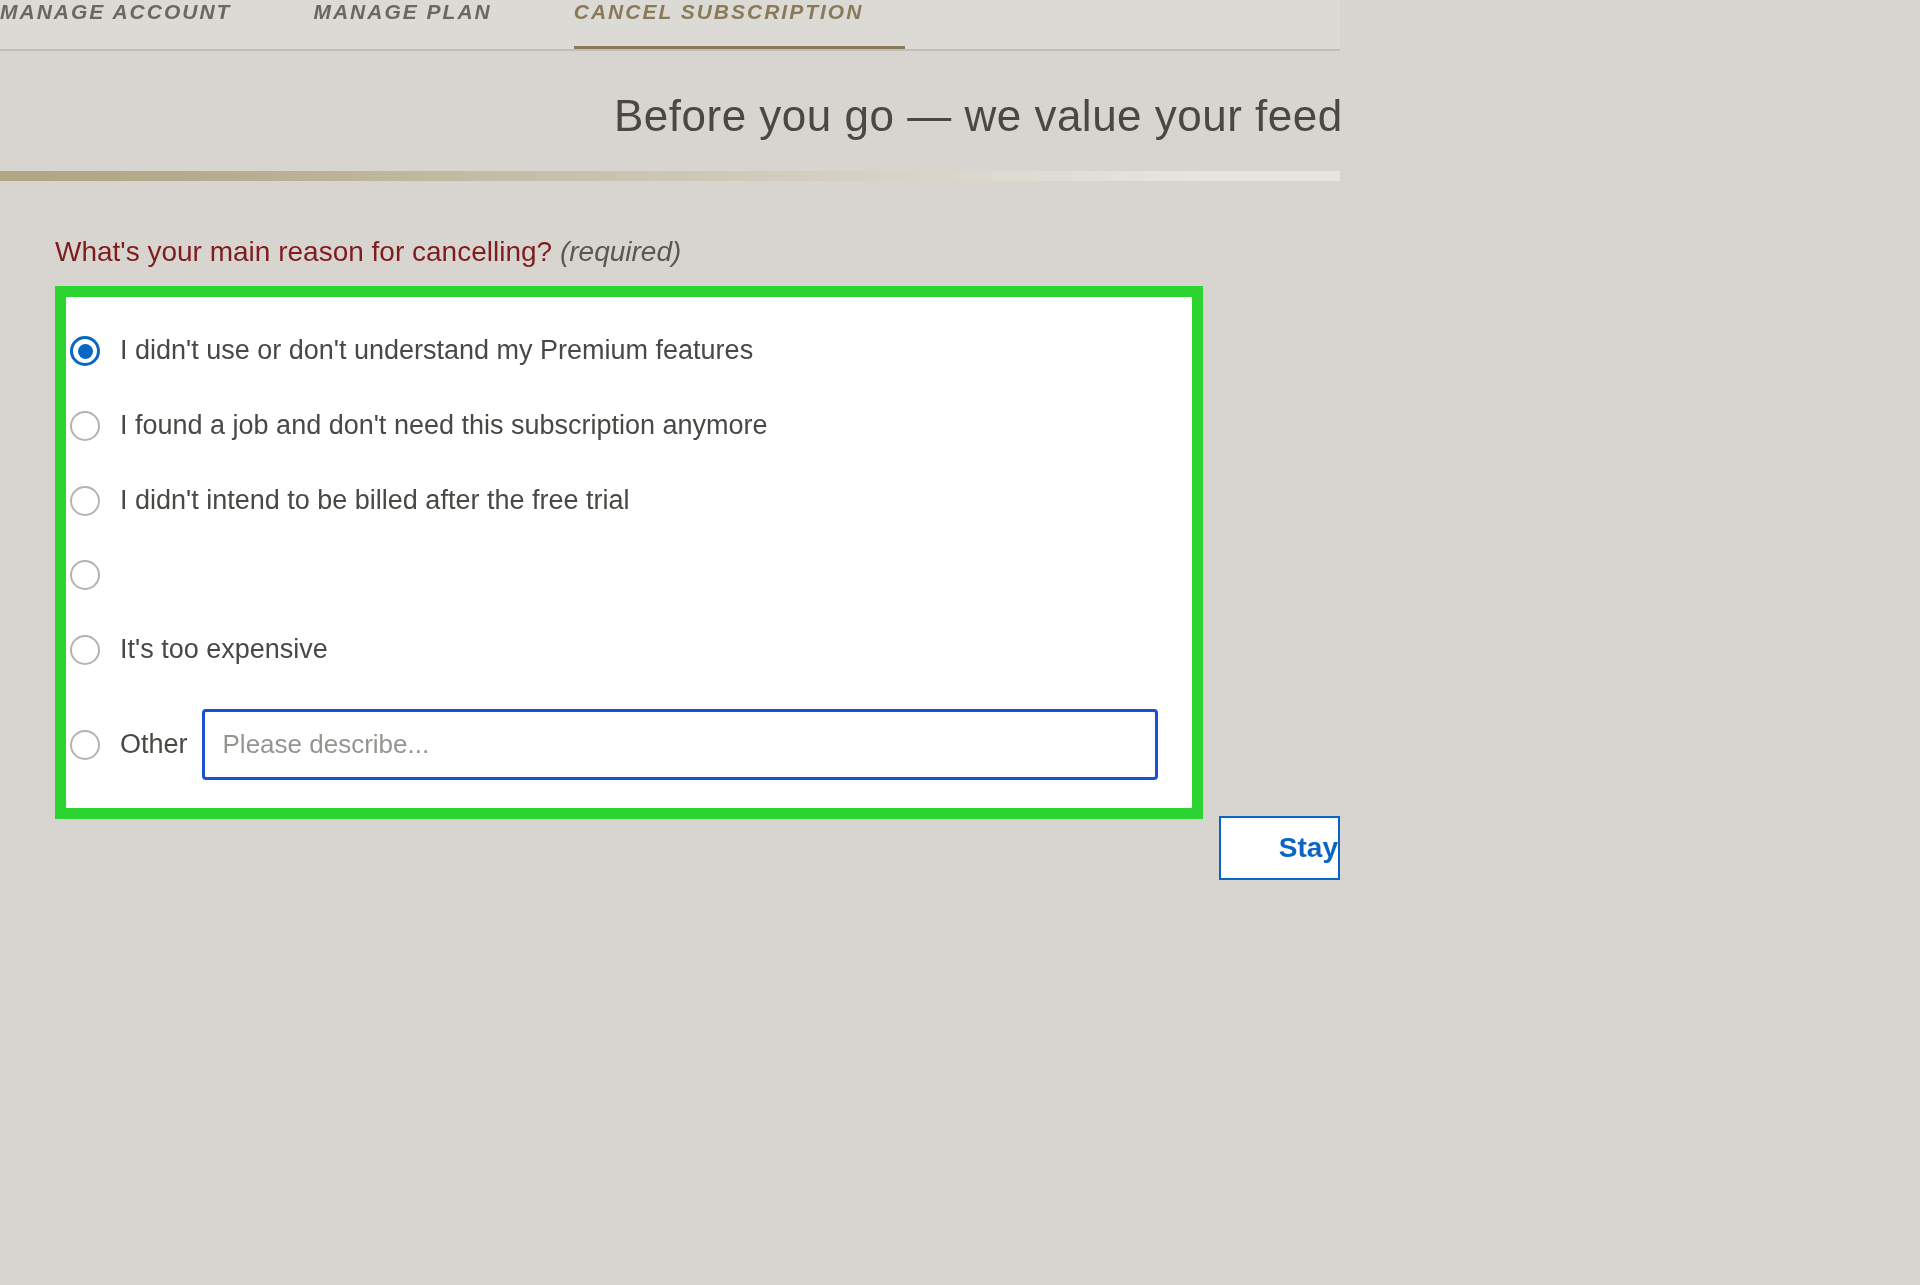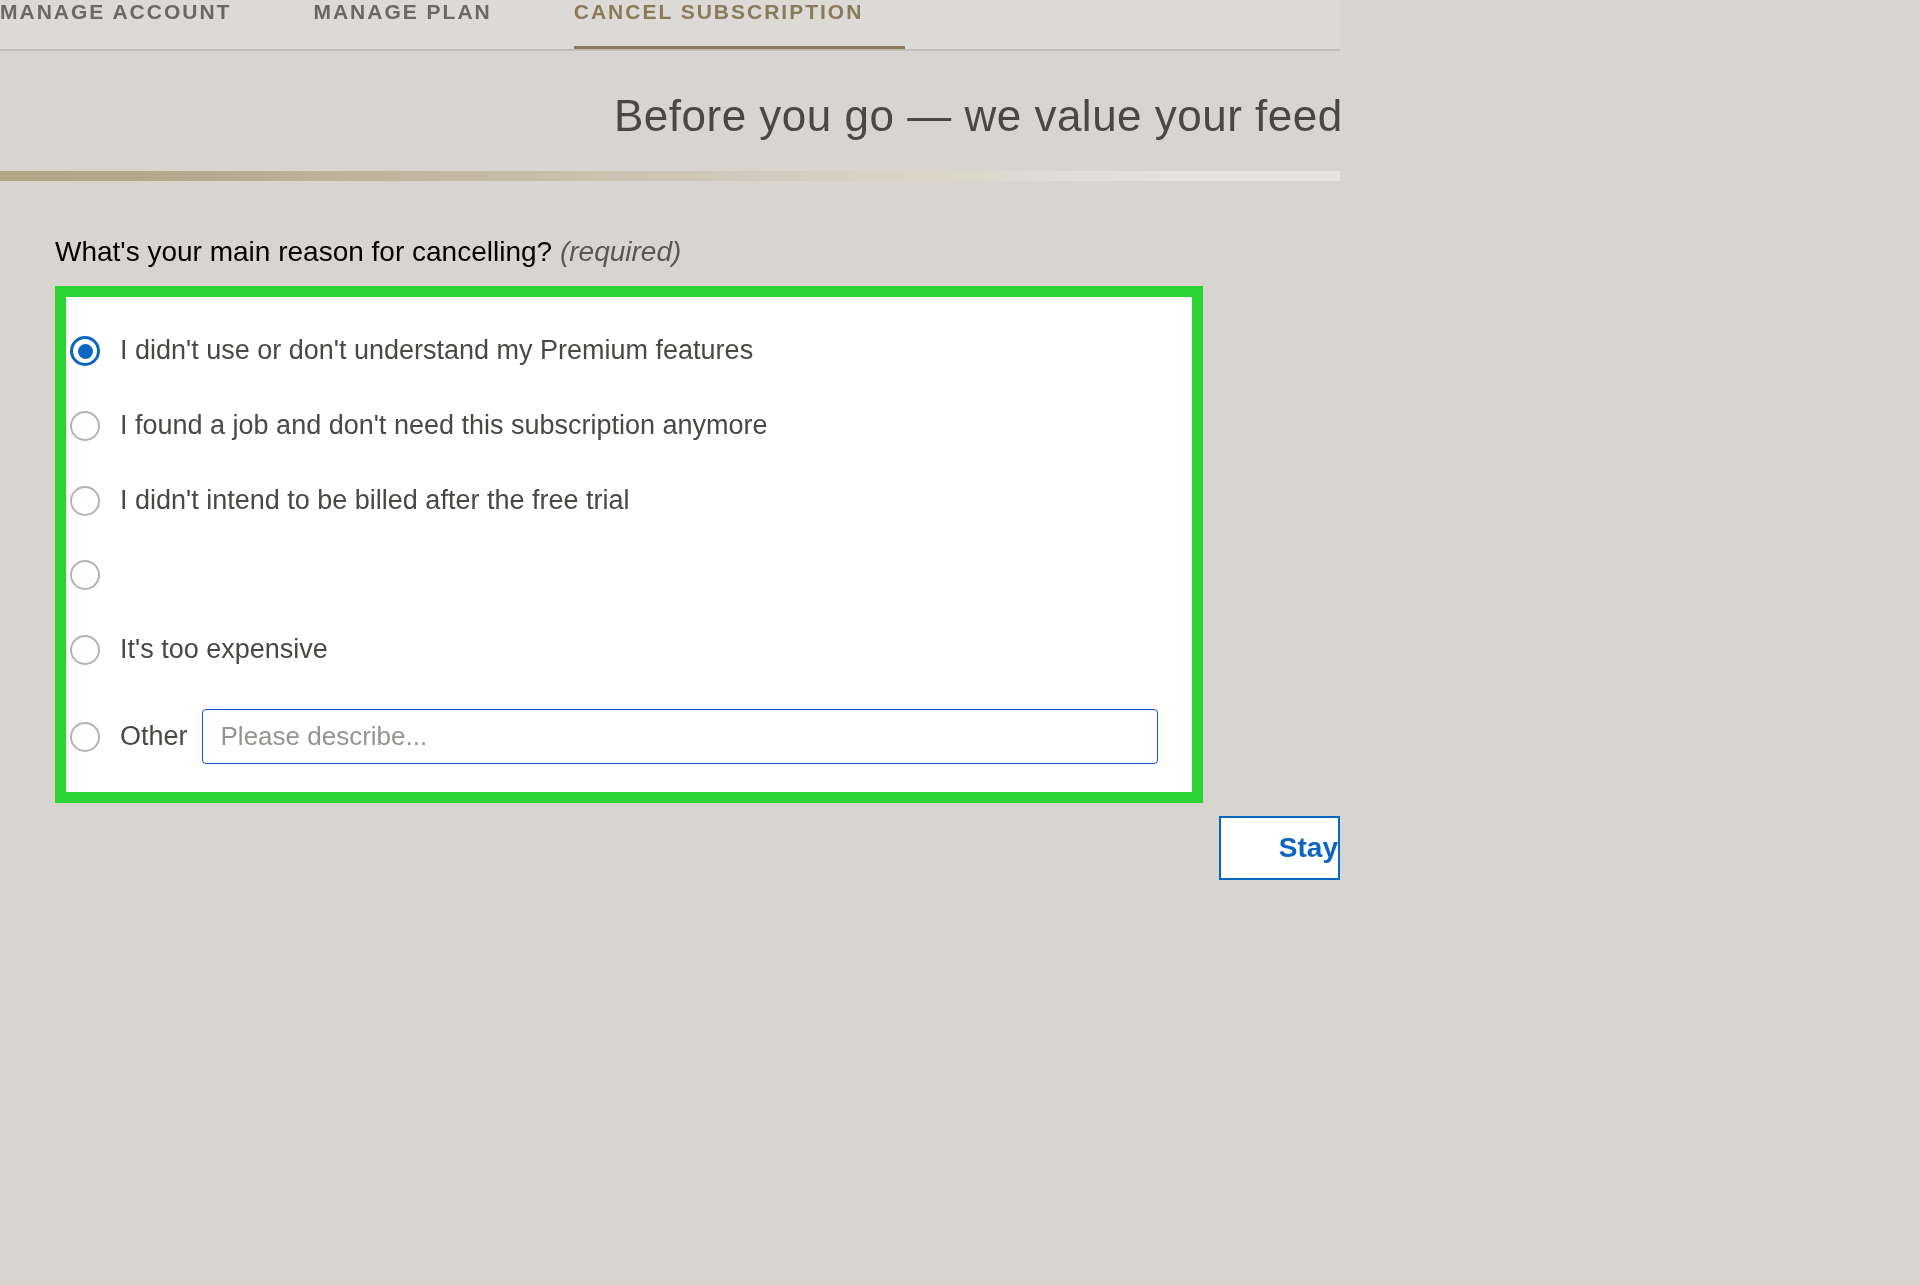--- a/index.html
+++ b/index.html
@@ -24,20 +24,21 @@
     }
     
     .tab {
       padding: 0 42px 12px 0;
       font-size: 21px;
       font-weight: 600;
       letter-spacing: 2px;
       color: #6b6862;
       cursor: pointer;
       margin-right: 40px;
+      font-style: italic;
     }
     
     .tab:first-child {
       margin-left: 0;
       padding-left: 0;
     }
     
     .tab.active {
       color: #8a7a5a;
       border-bottom: 3px solid #8a7a5a;
@@ -65,21 +66,21 @@
     .content {
       padding: 55px 55px 0 55px;
     }
     
     .question-row {
       margin-bottom: 18px;
     }
     
     .question {
       font-size: 28px;
-      color: #000000;
+      color: #7f1d1d;
       font-weight: 400;
     }
     
     .required {
       font-style: italic;
       color: #5a5854;
       font-size: 28px;
     }
     
     .options-highlight {
@@ -128,22 +129,22 @@
       font-size: 27px;
       color: #4a4844;
       font-weight: 400;
       cursor: pointer;
     }
     
     .other-input {
       flex: 1;
       margin-left: 14px;
       margin-right: 30px;
-      height: 55px;
-      border: 1px solid #1d4ed8;
+      height: 71px;
+      border: 3px solid #1d4ed8;
       border-radius: 4px;
       padding: 8px 18px;
       font-size: 26px;
       color: #888;
       font-family: inherit;
     }
     
     .other-input::placeholder {
       color: #969490;
     }

